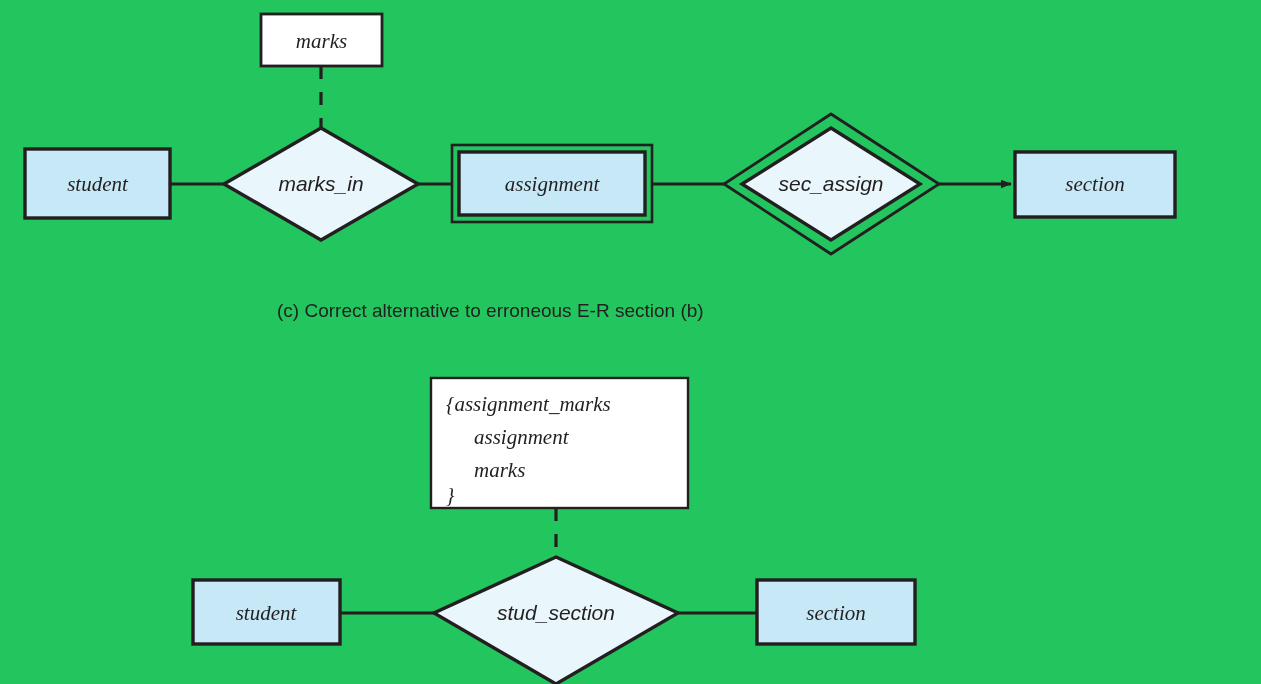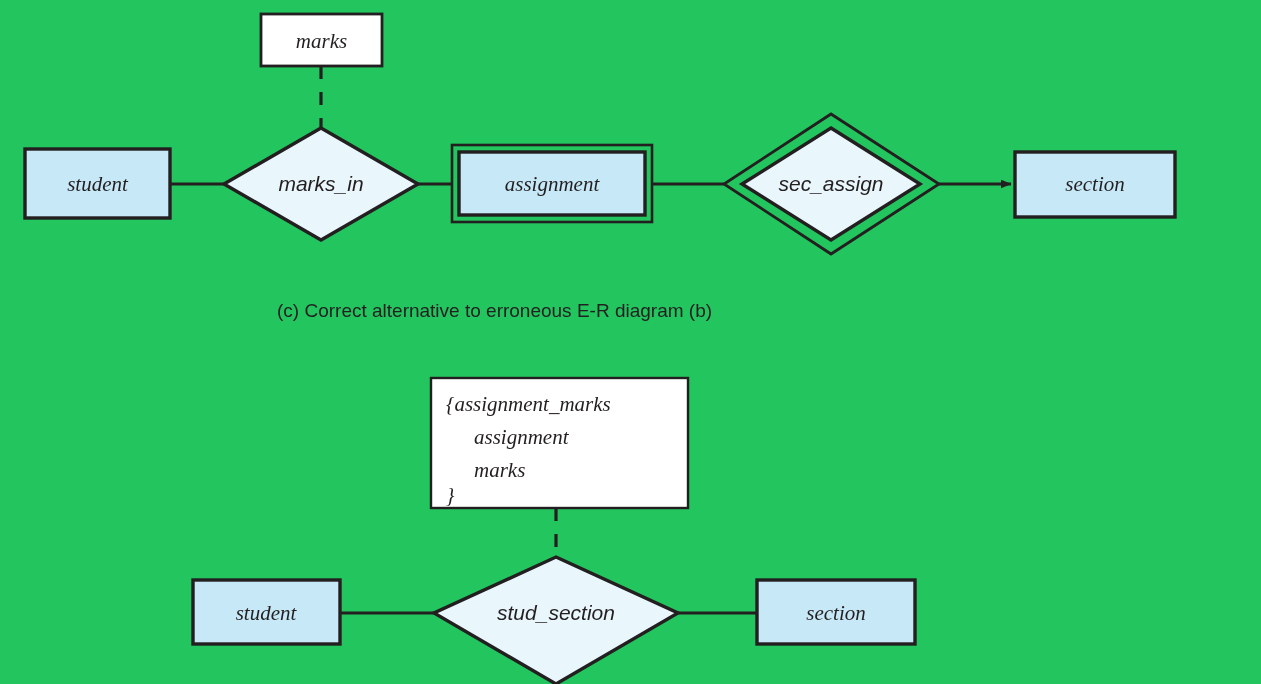--- a/index.html
+++ b/index.html
@@ -177,15 +177,15 @@
 
       <g>
         <rect class="entity-rect" x="757" y="580" width="158" height="64"></rect>
         <text class="entity-label" x="836" y="620" text-anchor="middle">section</text>
       </g>
 
     </g>
 
   </svg>
 
-  <div class="caption" style="left:277px; top:300px;">(c) Correct alternative to erroneous E-R diagram (b)</div>
+  <div class="caption" style="left:277px; top:300px;">(c) Correct alternative to erroneous E-R section (b)</div>
 
 </div>
 
 </body></html>

